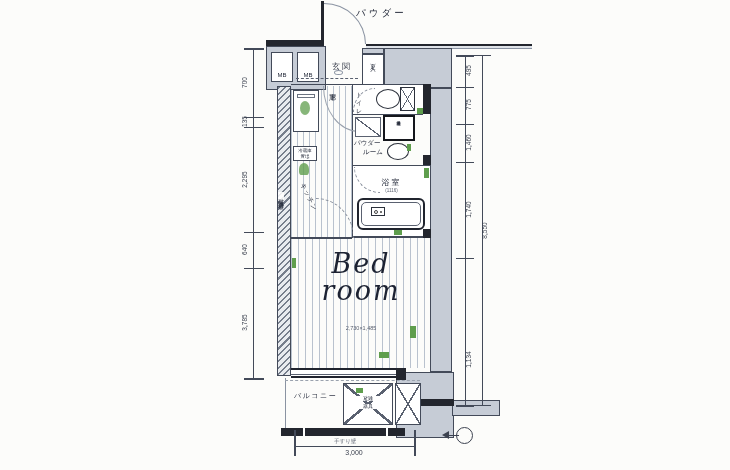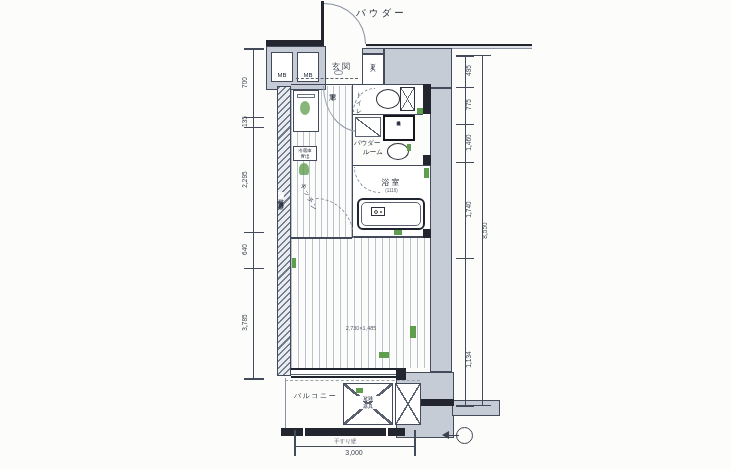--- a/index.html
+++ b/index.html
@@ -107,20 +107,21 @@
   <div class="abs lab" style="left:353px;top:179px;width:77px;text-align:center;font-size:8px;letter-spacing:2px;">浴室</div>
   <div class="abs lab" style="left:353px;top:189px;width:77px;text-align:center;font-size:4.5px;color:#5a6170;">(1116)</div>
   <div class="abs" style="left:357px;top:198px;width:68px;height:32px;border:2px solid #20242e;border-radius:6px;background:#fff;"></div>
   <div class="abs" style="left:361px;top:202px;width:60px;height:24px;border:1px solid #5a6170;border-radius:5px;"></div>
   <div class="abs" style="left:371px;top:207px;width:14px;height:9px;border:1px solid #2c313c;background:#fff;"></div>
   <div class="abs" style="left:373.5px;top:209.5px;width:4px;height:4px;border:1px solid #444;border-radius:50%;box-shadow:5px 0 0 -1px #444;"></div>
   <div class="abs g" style="left:424px;top:168px;width:5px;height:10px;"></div>
   <div class="abs g" style="left:394px;top:230px;width:8px;height:5px;"></div>
   <div class="abs blk" style="left:423px;top:229px;width:8px;height:9px;"></div>
 
+  <div class="abs ser" style="left:291px;top:250px;width:140px;text-align:center;font-size:27px;letter-spacing:2px;word-spacing:10px;">Bed room</div>
   <div class="abs dimh" style="left:316px;top:326px;width:90px;font-size:5.5px;color:#5a6170;">2,730×1,485</div>
   <div class="abs g" style="left:410px;top:326px;width:6px;height:12px;"></div>
   <div class="abs g" style="left:379px;top:352px;width:10px;height:6px;"></div>
   <div class="abs g" style="left:292px;top:258px;width:4px;height:10px;"></div>
 
   <div class="abs" style="left:291px;top:368px;width:106px;height:10px;background:linear-gradient(#fff 0 4px,#5a6170 4px 5px,#fff 5px 10px);border-top:2px solid #20242e;border-bottom:2px solid #20242e;"></div>
   <div class="abs blk" style="left:396px;top:368px;width:10px;height:12px;"></div>
   <div class="abs vl" style="left:285px;top:378px;width:1px;height:52px;background:#8a93a2;"></div>
   <div class="abs" style="left:285px;top:380px;width:135px;border-top:1px dashed #9aa2ae;"></div>
   <div class="abs lab" style="left:294px;top:392px;font-size:7px;letter-spacing:1.5px;">バルコニー</div>

